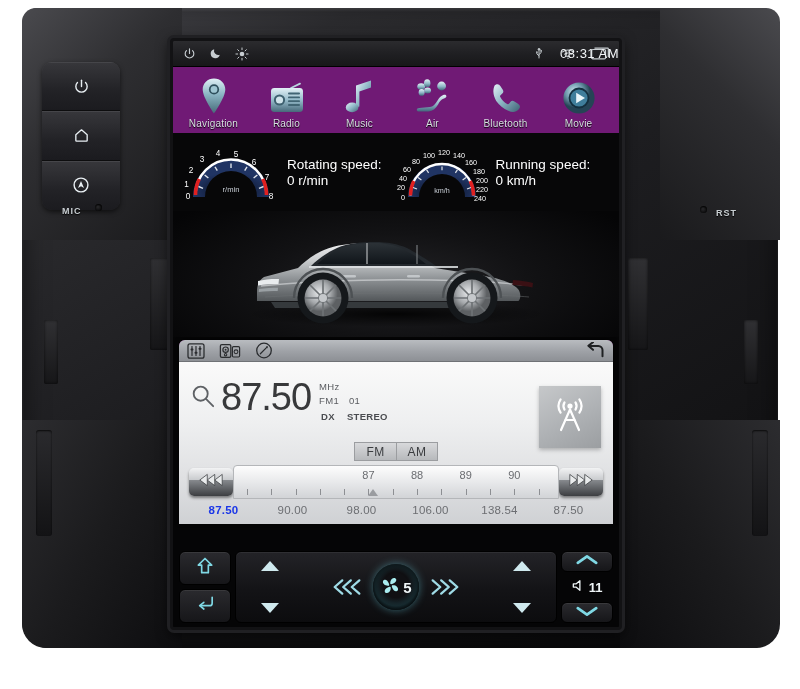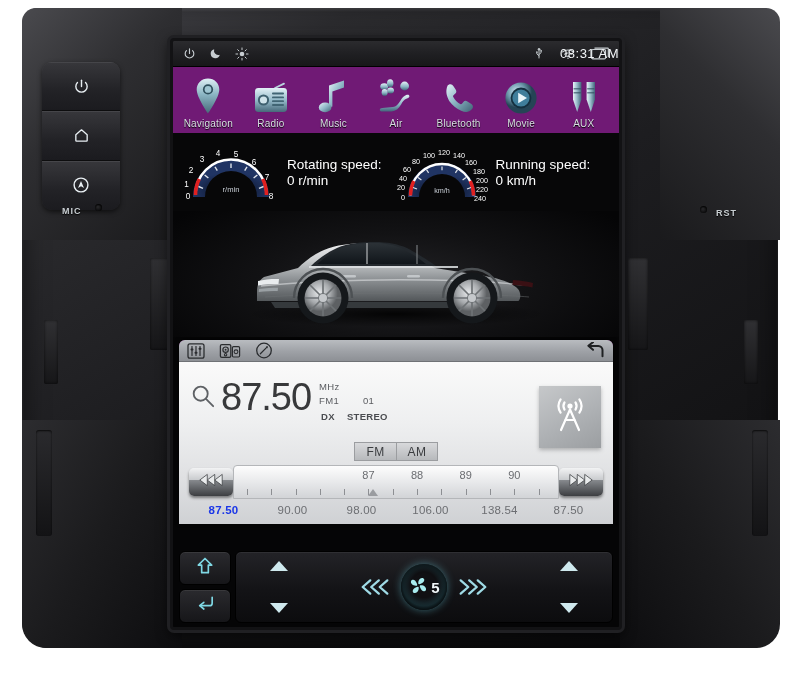--- a/index.html
+++ b/index.html
@@ -189,21 +189,21 @@
   #freq-row { display: flex; align-items: flex-start; height: 70px; }
   #search-icon-wrap { padding: 14px 6px 0 2px; color: #5e6165; }
   #freq-value {
     font-size: 38px; color: #38393b; letter-spacing: -1px;
     line-height: 1; padding-top: 8px; font-weight: normal;
   }
   #freq-meta {
     padding: 10px 0 0 8px; color: #5a5c60;
     font-size: 9.5px; line-height: 1.45; letter-spacing: .3px;
   }
-  #freq-meta .row2 { display: flex; gap: 24px; }
+  #freq-meta .row2 { display: flex; gap: 10px; }
   #freq-meta .row3 { display: flex; gap: 12px; margin-top: 2px; padding-left: 2px; font-weight: bold; color: #4a4c50; }
   #tower-tile {
     position: absolute; right: 12px; top: 24px;
     width: 62px; height: 62px;
     background: linear-gradient(150deg,#c6c8ca 0%,#aeb1b4 55%,#9b9ea1 100%);
     display: flex; align-items: center; justify-content: center;
     box-shadow: 0 2px 4px rgba(0,0,0,.25);
   }
 
   #band-row { display: flex; justify-content: center; margin: 2px 0 4px; }
@@ -518,44 +518,20 @@
               </defs>
             <circle cx="17" cy="17" r="15.6" fill="url(#gmv)"></circle>
             <circle cx="17" cy="17" r="10.4" fill="#14303f"></circle>
             <circle cx="17" cy="17" r="8.6" fill="#3f7e9b"></circle>
             <path d="M14.2 11.8 23 17l-8.8 5.2z" fill="#eaf6fa"></path>
           </svg>
         </div>
         <div class="app-label">Movie</div>
       </div>
 
-      <div class="app-item">
-        <div class="app-glyph">
-          <svg width="34" height="36" viewBox="0 0 34 36">
-            <defs>
-                <linearGradient id="gx" x1="0" y1="0" x2="1" y2="0">
-              <stop offset="0" stop-color="#eaf5f9"></stop>
-                  <stop offset="45%" stop-color="#9dc0ce"></stop>
-                  <stop offset="100%" stop-color="#42647a"></stop>
-            </linearGradient>
-              </defs>
-            <g fill="url(#gx)">
-              <path d="M6 3h8.4v17.5L10.2 33 6 20.5z"></path>
-              <path d="M19.6 3H28v17.5L23.8 33l-4.2-12.5z"></path>
-            </g>
-            <g fill="#2f4d5e" opacity=".65">
-              <rect x="6.6" y="9" width="7.2" height="1.5"></rect>
-              <rect x="6.6" y="13" width="7.2" height="1.5"></rect>
-              <rect x="20.2" y="9" width="7.2" height="1.5"></rect>
-              <rect x="20.2" y="13" width="7.2" height="1.5"></rect>
-            </g>
-          </svg>
-        </div>
-        <div class="app-label">AUX</div>
-      </div>
     </div>
 
     <div id="gauge-row">
       <div class="gauge-group">
         <div>
           <svg width="104" height="68" viewBox="0 0 104 68">
             <defs>
                 <radialGradient id="tgb" cx="50%" cy="85%">
               <stop offset="0" stop-color="#0b0e1c"></stop>
                   <stop offset="55%" stop-color="#13203f"></stop>
@@ -907,16 +883,40 @@
             </svg>
           </span>
         </div>
 
         <div class="temp-stack">
           <span class="tri tri-up"></span>
           <span class="tri tri-down"></span>
         </div>
       </div>
 
+      <div class="cl-side">
+        <div class="cl-sbtn">
+          <span>
+            <svg width="24" height="14" viewBox="0 0 26 14" fill="none" stroke="#7fd8e4" stroke-width="3" stroke-linecap="round" stroke-linejoin="round">
+              <path d="M3 10 13 3l10 7"></path>
+            </svg>
+          </span>
+        </div>
+        <div id="vol-readout">
+          <span>
+            <svg width="14" height="13" viewBox="0 0 16 14" fill="none" stroke="#eef4f6" stroke-width="1.5" stroke-linejoin="round">
+              <path d="M9 1.5 4.5 5.2H1.5v3.6h3L9 12.5z"></path>
+            </svg>
+          </span>
+          <span>11</span>
+        </div>
+        <div class="cl-sbtn">
+          <span>
+            <svg width="24" height="14" viewBox="0 0 26 14" fill="none" stroke="#7fd8e4" stroke-width="3" stroke-linecap="round" stroke-linejoin="round">
+              <path d="M3 4 13 11l10-7"></path>
+            </svg>
+          </span>
+        </div>
+      </div>
     </div>
 
   </div>
 </div>
 
 </body></html>

